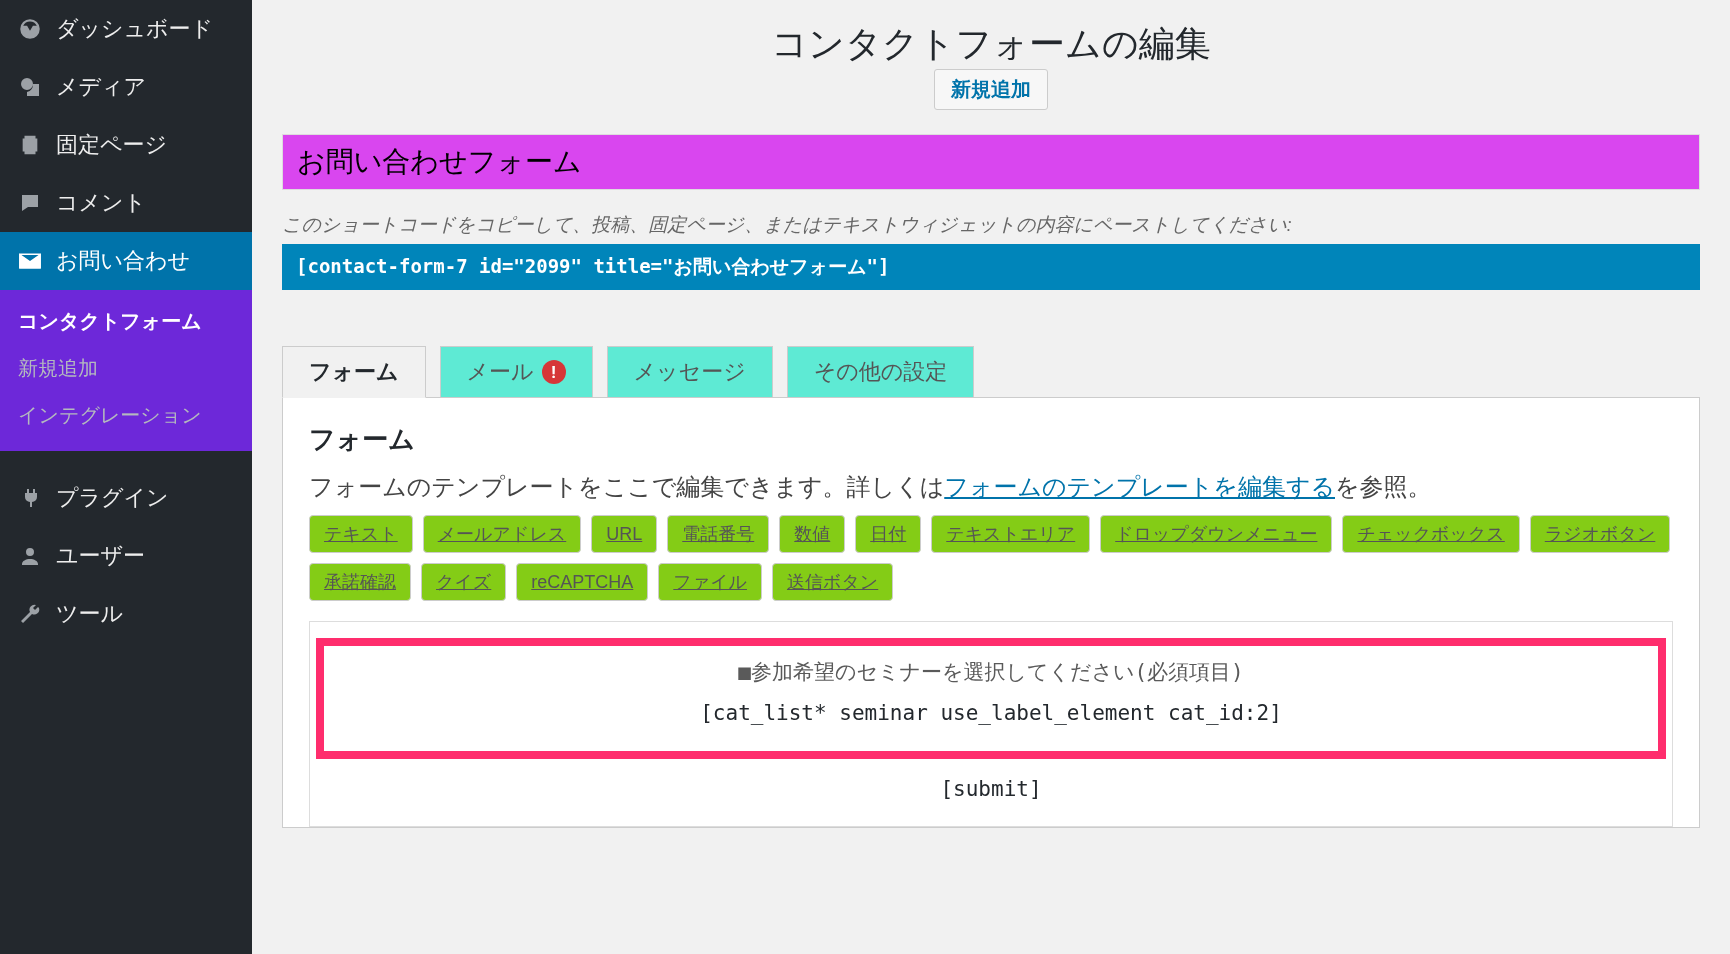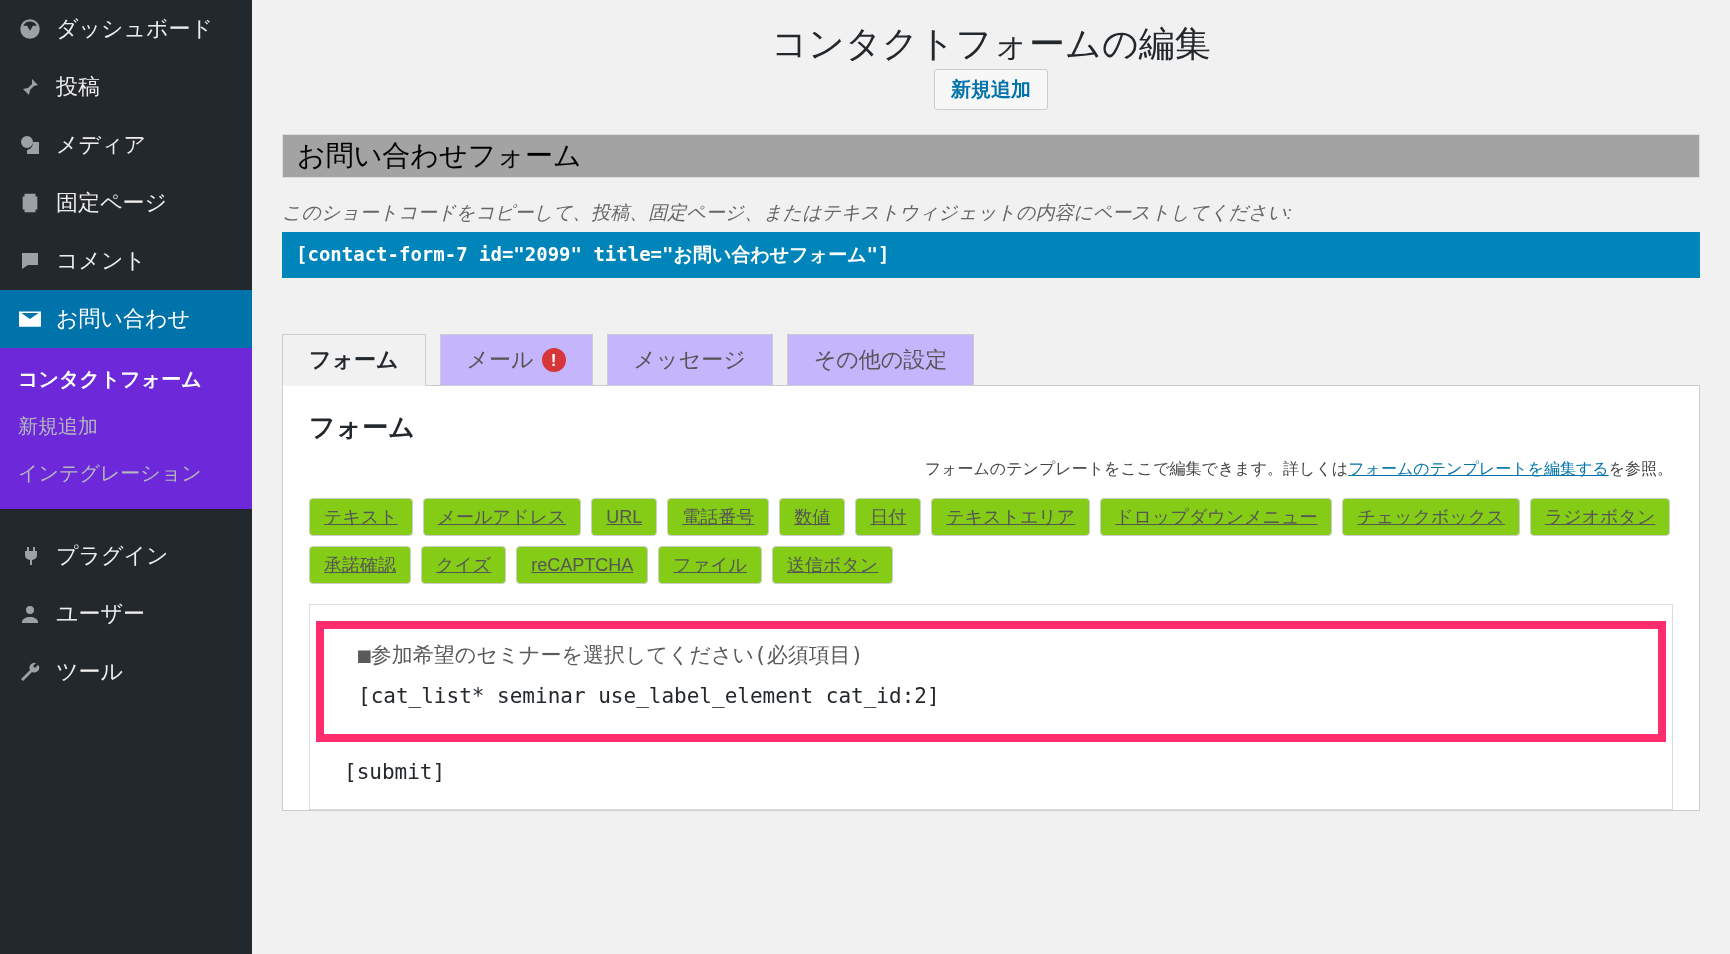--- a/index.html
+++ b/index.html
@@ -16,63 +16,55 @@
 .submenu { background: #6d28d9; padding: 8px 0 12px; }
 .submenu-item { display: block; padding: 10px 18px; font-size: 20px; color: #b4b9be; cursor: pointer; }
 .submenu-item.current { color: #fff; font-weight: 600; }
 .separator { height: 18px; background: #23282d; }
 
 
 .main { flex: 1; padding: 14px 30px 30px; }
 .page-head { display: flex; align-items: center; margin-top: 6px; flex-direction: column; }
 .page-title { font-size: 36px; font-weight: 500; color: #23282d; }
 .btn-new { display: inline-block; border: 1px solid #ccc; background: #f7f7f7; color: #0073aa; font-size: 20px; font-weight: 600; padding: 6px 16px; border-radius: 3px; cursor: pointer; }
-.title-input { width: 100%; font-size: 28px; padding: 8px 14px; border: 1px solid #ddd; background: #a3a3a3; margin-top: 24px; height: 44px; }
+.title-input { width: 100%; font-size: 28px; padding: 8px 14px; border: 1px solid #ddd; background: #d946ef; margin-top: 24px; height: 56px; }
 .note { font-size: 19px; color: #666; font-style: italic; margin-top: 22px; }
 .shortcode { background: #0085ba; color: #fff; font-family: Menlo, Consolas, monospace; font-size: 19px; padding: 10px 14px; margin-top: 6px; font-weight: 600; }
 
 .tabs-wrapper { margin-top: 56px; }
 .tabs { display: flex; gap: 14px; align-items: flex-end; }
-.tab { background: #c4b5fd; border: 1px solid #ccc; padding: 10px 26px; font-size: 22px; color: #555; cursor: pointer; display: inline-flex; align-items: center; gap: 8px; border-radius: 0; }
+.tab { background: #5eead4; border: 1px solid #ccc; padding: 10px 26px; font-size: 22px; color: #555; cursor: pointer; display: inline-flex; align-items: center; gap: 8px; border-radius: 0; }
 .tab.active { background: #f1f1f1; border-bottom-color: #f1f1f1; font-weight: 700; color: #23282d; }
 .alert-badge { width: 24px; height: 24px; border-radius: 50%; background: #d63638; color: #fff; font-weight: 700; display: inline-flex; align-items: center; justify-content: center; font-size: 17px; }
 .panel { border: 1px solid #ccc; border-top: 1px solid #ccc; background: #fff; padding: 24px 26px 0; margin-top: -1px; }
 .panel-title { font-size: 26px; font-weight: 600; margin-bottom: 14px; }
-.panel-desc { font-size: 16px; color: #444; margin-bottom: 18px; text-align: right; }
+.panel-desc { font-size: 24px; color: #444; margin-bottom: 12px; }
 .panel-desc a { color: #0073aa; text-decoration: underline; }
 .tag-buttons { display: flex; flex-wrap: wrap; gap: 10px; margin-bottom: 20px; }
 .tag-btn { background: #84cc16; border: 1px solid #ccc; border-radius: 4px; padding: 6px 14px; font-size: 18px; color: #555; cursor: pointer; text-decoration: underline; }
 
-.editor { border: 1px solid #ddd; padding: 16px; background: #fff; font-family: Menlo, Consolas, monospace; font-size: 21px; line-height: 1.55; position: relative; }
+.editor { border: 1px solid #ddd; padding: 16px; background: #fff; font-family: Menlo, Consolas, monospace; font-size: 21px; line-height: 1.55; position: relative; text-align: center; }
 .highlight-box { border: 8px solid #ff2d6d; padding: 6px 16px 18px; margin: 0 -10px 0 -10px; }
 .ed-line { padding: 4px 18px; }
 .ed-line.obsc { color: #5a5a5a; }
 
 svg { display: block; }
 </style>
 </head>
 <body>
 
 <div class="wrap">
   <aside class="sidebar">
     <div class="menu-item">
       <span class="icon">
         <svg width="26" height="26" viewBox="0 0 24 24" fill="currentColor">
             <path d="M12 3a9 9 0 109 9 9 9 0 00-9-9zm0 2a7 7 0 016.3 4h-3.6l-2.7 4.6L9.3 9H5.7A7 7 0 0112 5z"></path>
           </svg>
       </span>
       <span>ダッシュボード</span>
-    </div>
-    <div class="menu-item">
-      <span class="icon">
-        <svg width="24" height="24" viewBox="0 0 24 24" fill="currentColor">
-            <path d="M14 4l6 6-4 1-4 4-1 5-3-3-5 5 5-5-3-3 5-1 4-4z"></path>
-          </svg>
-      </span>
-      <span>投稿</span>
     </div>
     <div class="menu-item">
       <span class="icon">
         <svg width="24" height="24" viewBox="0 0 24 24" fill="currentColor">
             <path d="M9 3a6 6 0 100 12A6 6 0 009 3zm6 6h6v12H9v-4a8 8 0 006-8z"></path>
           </svg>
       </span>
       <span>メディア</span>
     </div>
     <div class="menu-item">

